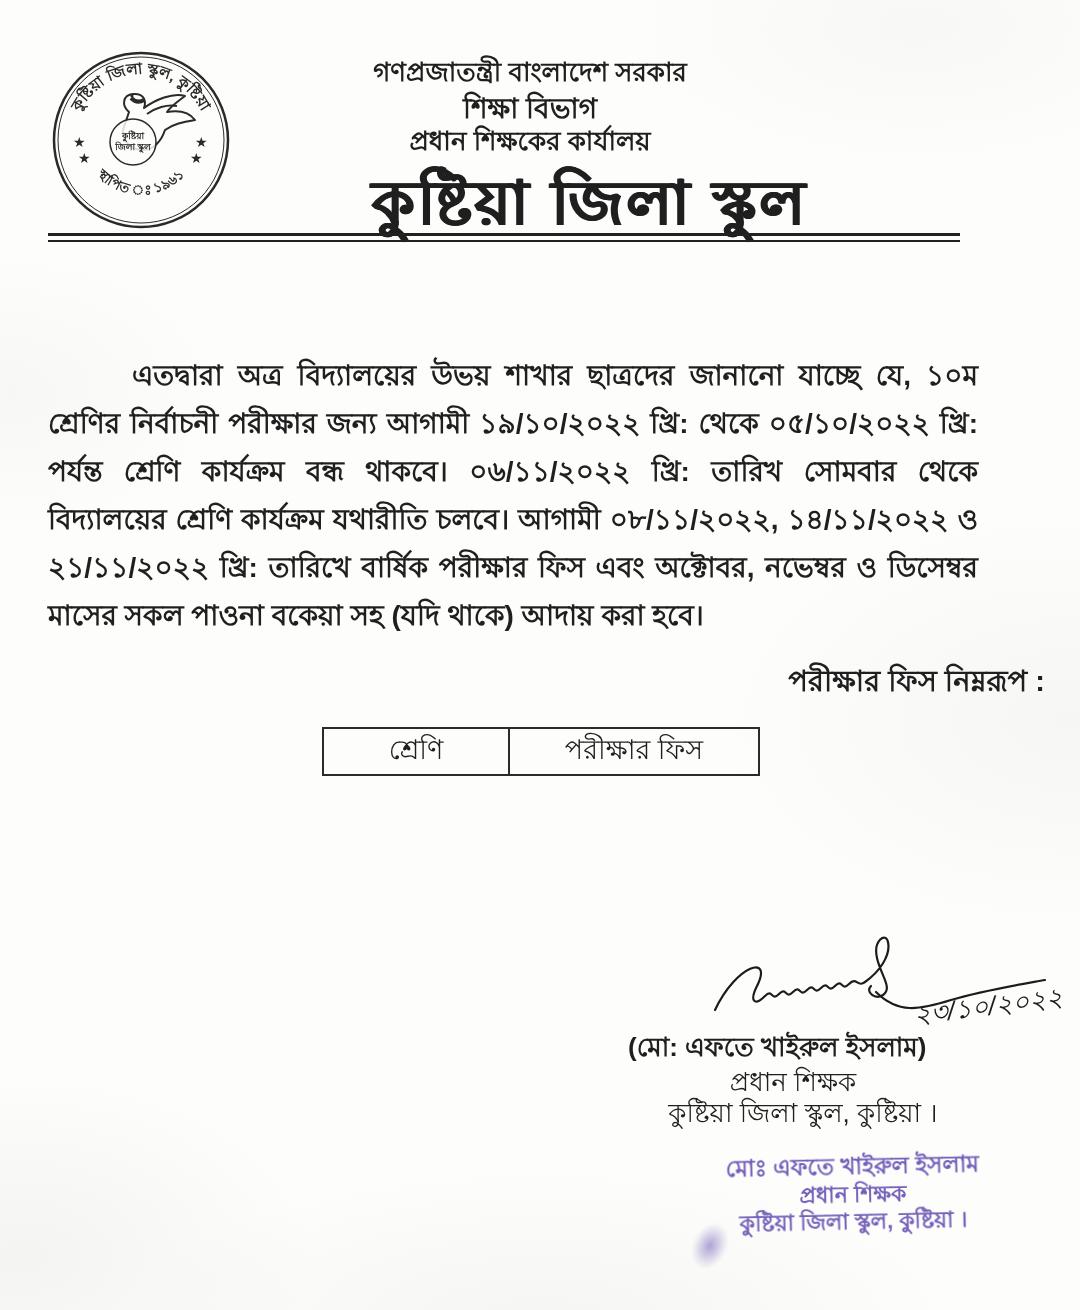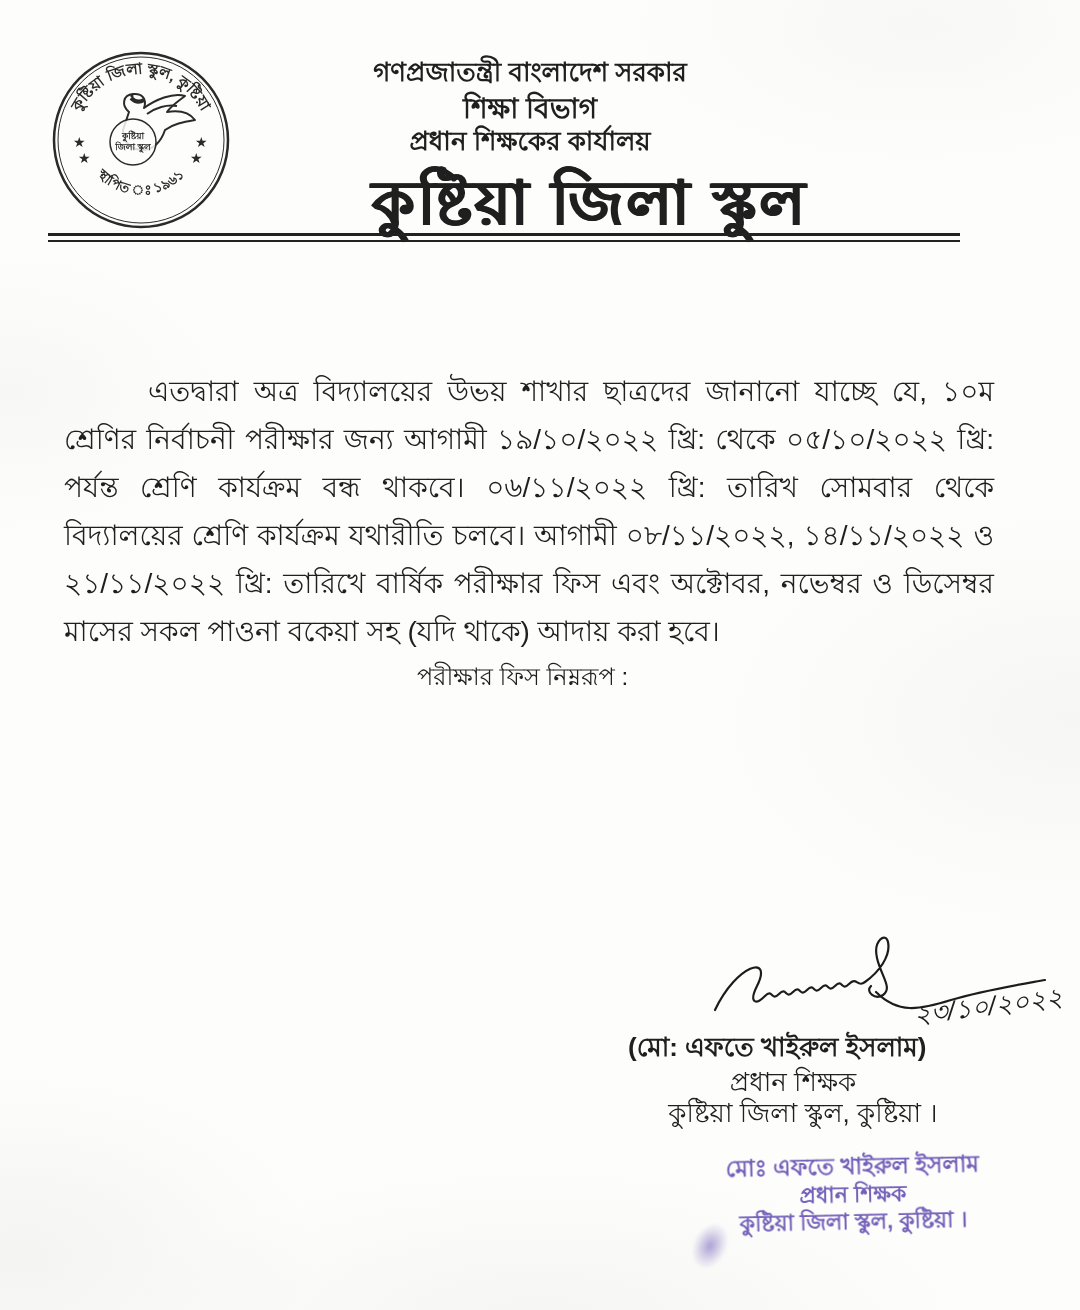--- a/index.html
+++ b/index.html
@@ -32,24 +32,24 @@
     font-size:61px;font-weight:800;letter-spacing:3px;
     text-shadow:1px 0 0 #1f1f1f, -1px 0 0 #1f1f1f;
     white-space:nowrap;
   }
   .rule{
     top:233px;left:48px;width:912px;height:4px;
     border-top:3px solid #222;border-bottom:2px solid #222;
   }
   .date-line{top:249px;left:540px;width:402px;text-align:right;font-size:28px;}
   .body-par{
-    top:352px;left:48px;width:930px;margin:16px;
-    font-size:28px;line-height:48px;text-align:justify;text-indent:84px;
+    top:352px;left:48px;width:930px;margin:0;
+    font-size:28px;line-height:48px;text-align:justify;text-indent:84px;font-weight:bold;
   }
-  .fees-title{top:658px;left:0;width:1045px;text-align:center;font-size:24px;font-weight:400;}
+  .fees-title{top:658px;left:0;width:1045px;text-align:right;font-size:29px;font-weight:700;}
   table.fees{
     position:absolute;top:727px;left:322px;
     border-collapse:collapse;table-layout:fixed;width:436px;
   }
   table.fees th,table.fees td{
     border:2px solid #2b2b2b;height:37px;padding:0;
     text-align:center;font-size:27px;font-weight:400;vertical-align:middle;
   }
   table.fees col.c1{width:186px;}
   table.fees col.c2{width:250px;}
@@ -118,20 +118,24 @@
   <p class="abs body-par">এতদ্বারা অত্র বিদ্যালয়ের উভয় শাখার ছাত্রদের জানানো যাচ্ছে যে, ১০ম শ্রেণির নির্বাচনী পরীক্ষার জন্য আগামী ১৯/১০/২০২২ খ্রি: থেকে  ০৫/১০/২০২২ খ্রি: পর্যন্ত শ্রেণি কার্যক্রম বন্ধ থাকবে। ০৬/১১/২০২২ খ্রি: তারিখ সোমবার থেকে বিদ্যালয়ের শ্রেণি কার্যক্রম যথারীতি চলবে। আগামী ০৮/১১/২০২২,  ১৪/১১/২০২২ ও ২১/১১/২০২২ খ্রি: তারিখে বার্ষিক পরীক্ষার ফিস এবং অক্টোবর, নভেম্বর ও ডিসেম্বর মাসের সকল পাওনা বকেয়া সহ (যদি থাকে) আদায় করা হবে।</p>
 
   <div class="abs fees-title">পরীক্ষার ফিস নিম্নরূপ :</div>
 
   <table class="fees">
     <colgroup>
         <col class="c1">
         <col class="c2">
       </colgroup>
     <tbody>
+      <tr>
+        <th>শ্রেণি</th>
+        <th>পরীক্ষার ফিস</th>
+      </tr>
     </tbody>
   </table>
 
   <svg class="abs sig-svg" viewBox="0 0 372 110">
     <g stroke="#1c1c1c" stroke-width="2.2" fill="none" stroke-linecap="round">
       <path d="M22,80 C44,34 80,24 64,56 C56,72 62,76 72,66 C80,58 78,72 86,64 C94,56 92,70 100,62 C108,54 106,68 114,60 C122,52 120,66 128,58 C136,50 134,64 142,56 C150,48 148,62 156,54 C164,46 164,58 172,52 C186,42 198,26 195,12 C193,2 180,10 184,28 C188,46 200,58 190,65 C182,70 172,62 178,56"></path>
       <path d="M183,62 C205,84 226,80 258,70 C292,60 330,54 352,50"></path>
     </g>
     <text x="222" y="94" transform="rotate(-7 222 94)" font-size="26" font-style="italic" fill="#1c1c1c">২৩/১০/২০২২</text>
   </svg>

